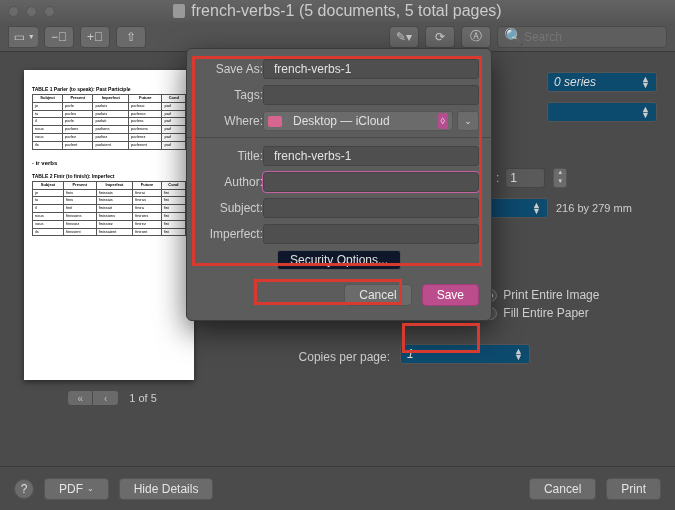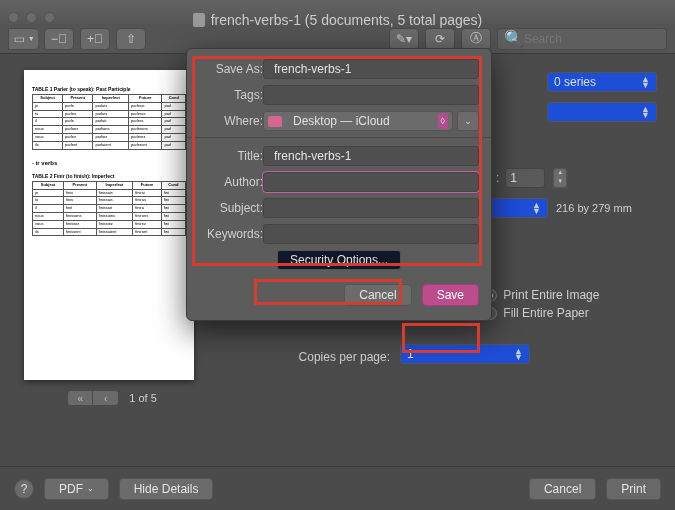--- a/index.html
+++ b/index.html
@@ -1,18 +1,18 @@
 <!DOCTYPE html>
 <html><head>
 <meta charset="utf-8">
 <style>
   * { box-sizing: border-box; margin: 0; padding: 0; font-family: -apple-system, "Helvetica Neue", Arial, sans-serif; }
   body { width: 675px; height: 510px; background: #4b4b4b; overflow: hidden; position: relative; color: #ddd; }
 
-  .titlebar { height: 22px; background: linear-gradient(#636363,#565656); display: flex; padding: 12px 8px; font-size: 14px; color: #ccc; position: relative; }
+  .titlebar { height: 22px; background: linear-gradient(#636363,#565656); display: flex; align-items: center; padding: 0 8px; font-size: 16px; color: #ccc; position: relative; }
   .lights { display: flex; gap: 7px; }
   .light { width: 11px; height: 11px; border-radius: 50%; background: #6b6b6b; border: 1px solid #555; }
   .title-center { position: absolute; left: 0; right: 0; text-align: center; display: flex; align-items: center; justify-content: center; gap: 6px; }
   .doc-icon { width: 12px; height: 14px; background: #999; border-radius: 2px; display: inline-block; position: relative; }
 
   .toolbar { height: 30px; background: #545454; border-bottom: 1px solid #3a3a3a; display: flex; align-items: center; padding: 0 8px; gap: 6px; }
   .tbtn { height: 22px; background: #6a6a6a; border: 1px solid #4a4a4a; border-radius: 4px; display: flex; align-items: center; justify-content: center; padding: 0 6px; font-size: 12px; color: #ccc; }
   .tbtn.small { width: 30px; padding: 0; }
   .seg { display: flex; }
   .seg .tbtn:first-child { border-radius: 4px 0 0 4px; border-right: none; }
@@ -33,21 +33,21 @@
   .pager { display: flex; align-items: center; gap: 10px; margin-top: 10px; justify-content: center; }
   .pager-btns { display: flex; }
   .pbtn { width: 26px; height: 16px; background: #6a6a6a; border: 1px solid #4a4a4a; font-size: 10px; color: #bbb; display: flex; align-items: center; justify-content: center; }
   .pbtn:first-child { border-radius: 4px 0 0 4px; }
   .pbtn:last-child { border-radius: 0 4px 4px 0; border-left: none; }
   .pager-label { font-size: 11px; color: #cfcfcf; }
 
   .options-col { flex: 1; padding: 20px 18px 10px 4px; font-size: 12px; color: #cfcfcf; }
   .orow { display: flex; align-items: center; margin-bottom: 10px; }
   .olabel { width: 110px; text-align: right; margin-right: 10px; }
-  .sel { background: #1d4ed8; border: 1px solid #555; border-radius: 3px; height: 20px; padding: 0 6px; color: #ddd; font-size: 12px; display: flex; align-items: center; justify-content: space-between; min-width: 150px; }
+  .sel { background: #0c4a6e; border: 1px solid #555; border-radius: 3px; height: 20px; padding: 0 6px; color: #ddd; font-size: 12px; display: flex; align-items: center; justify-content: space-between; min-width: 150px; font-style: italic; }
   .sel .arrows { font-size: 9px; line-height: 6px; color: #ccc; }
   .num-input { width: 40px; height: 20px; background: #5a5a5a; border: 1px solid #444; color: #ddd; padding: 0 4px; border-radius: 3px; font-size: 12px; }
   .stepper { width: 14px; height: 20px; background: #6b6b6b; border: 1px solid #555; border-radius: 3px; margin-left: 2px; display: flex; flex-direction: column; }
   .stepper div { flex: 1; font-size: 6px; text-align: center; color: #ccc; }
   .dim-label { font-size: 11px; color: #cfcfcf; margin-left: 8px; }
   .radio-col { display: flex; flex-direction: column; gap: 4px; }
   .radio-row { display: flex; align-items: center; gap: 6px; }
   .radio { width: 13px; height: 13px; border-radius: 50%; border: 1px solid #888; position: relative; background: #5a5a5a; }
   .radio.checked::after { content: ""; position: absolute; inset: 3px; border-radius: 50%; background: #cfcfcf; }
 
@@ -327,21 +327,21 @@
   </div>
   <div class="drow">
     <div class="dlabel">Author:</div>
     <input class="dinput author-focus" value="" style="">
   </div>
   <div class="drow">
     <div class="dlabel">Subject:</div>
     <input class="dinput" value="" style="">
   </div>
   <div class="drow">
-    <div class="dlabel">Keywords:</div>
+    <div class="dlabel">Imperfect:</div>
     <input class="dinput" value="" style="">
   </div>
   <button class="sec-btn">Security Options...</button>
   <div class="dlg-buttons">
     <div class="btn">Cancel</div>
     <div class="btn save-btn">Save</div>
   </div>
 </div>
 
 <div class="hl" style="top:56px; left:192px; width:290px; height:210px;"></div>

